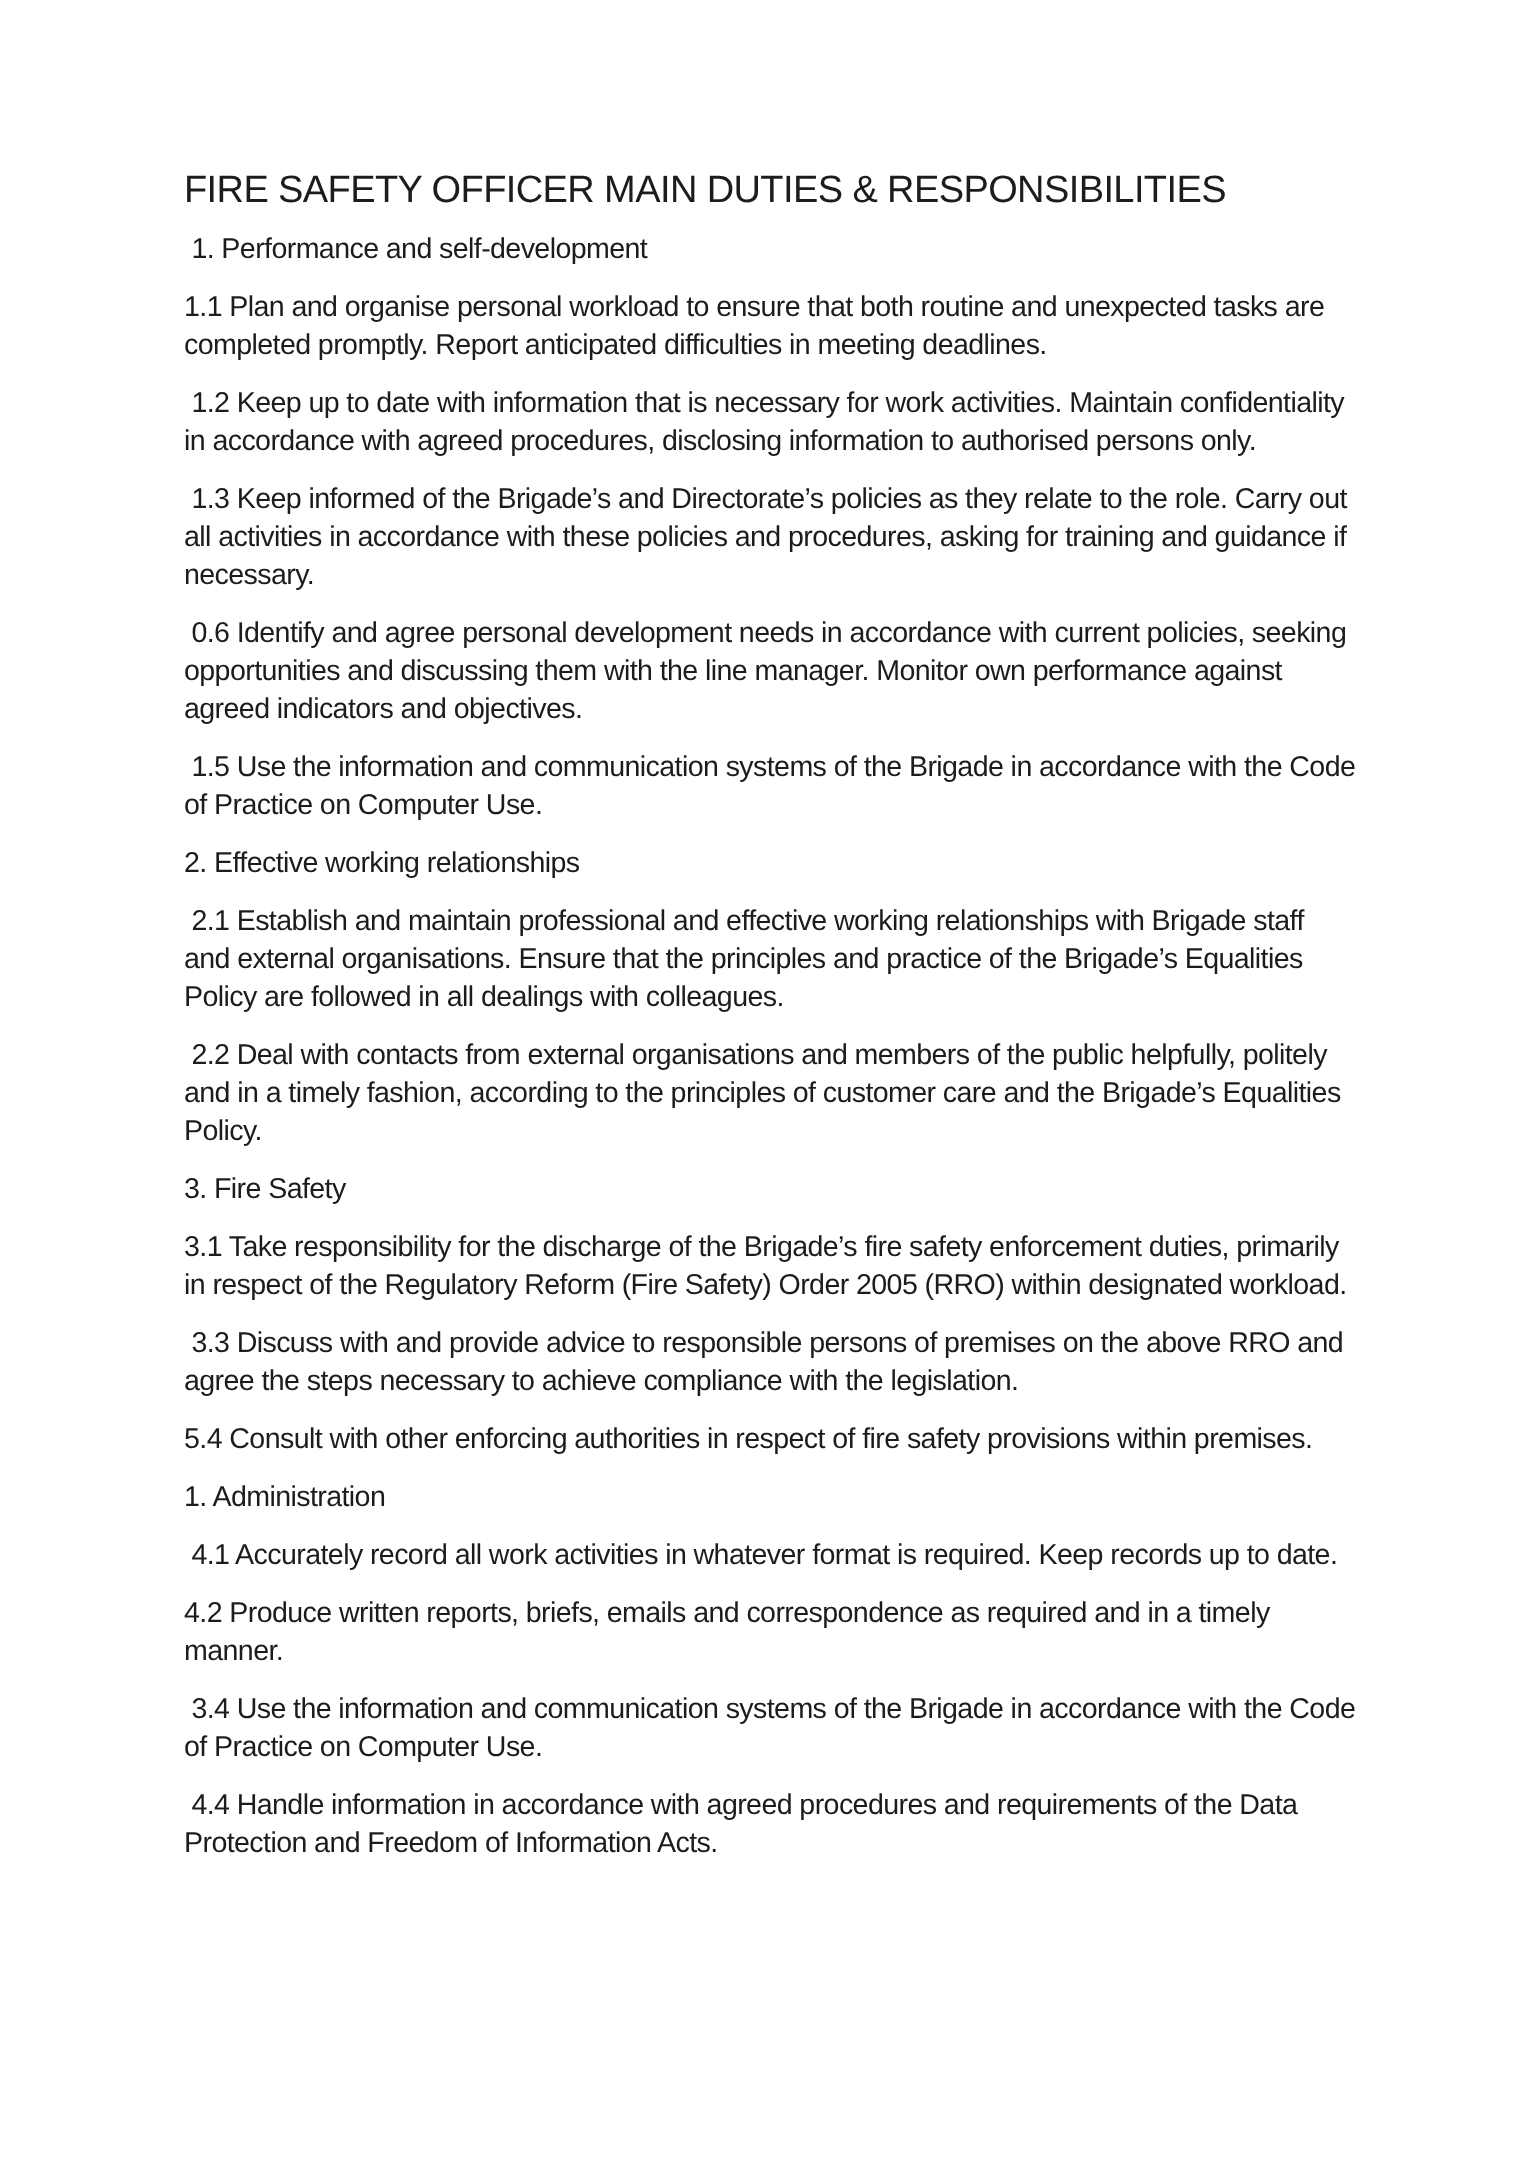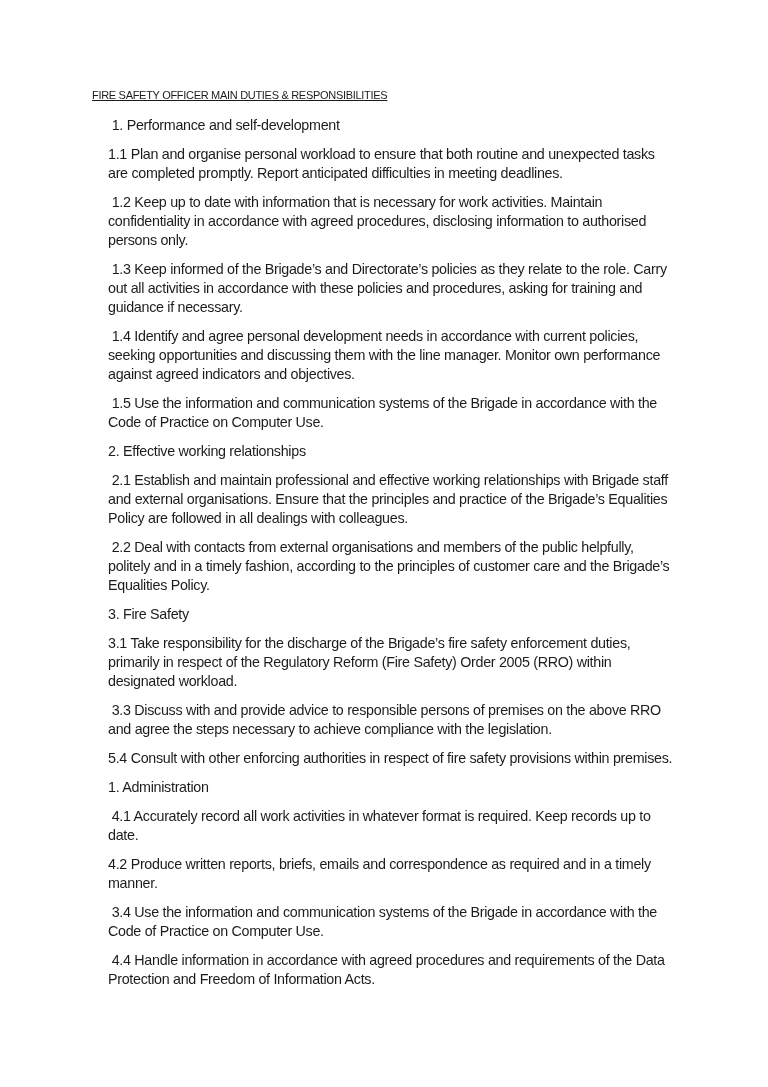--- a/index.html
+++ b/index.html
@@ -13,47 +13,46 @@
     height: 1087px;
     background: #ffffff;
     box-sizing: border-box;
     padding: 86px 90px 0 92px;
     overflow: hidden;
     font-family: "Liberation Sans", sans-serif;
     color: #1c1c1c;
   }
   .doc-title {
     margin: 0 0 11px 0;
-    font-size: 11px;
+    font-size: 19px;
     font-weight: 400;
     line-height: 19px;
     letter-spacing: -0.3px;
     white-space: pre-wrap;
-    text-decoration: underline;
   }
   .para {
-    margin: 0 0 10px 16px;
+    margin: 0 0 10px 0;
     font-size: 14.3px;
     font-weight: 400;
     line-height: 19px;
     letter-spacing: -0.3px;
     white-space: pre-wrap;
   }
 </style>
 </head>
 <body>
 
 <div class="page">
   <p class="doc-title">FIRE SAFETY OFFICER MAIN DUTIES &amp; RESPONSIBILITIES</p>
   <div>
       <p class="para"> 1. Performance and self-development</p>
       <p class="para">1.1 Plan and organise personal workload to ensure that both routine and unexpected tasks are completed promptly. Report anticipated difficulties in meeting deadlines.</p>
       <p class="para"> 1.2 Keep up to date with information that is necessary for work activities. Maintain confidentiality in accordance with agreed procedures, disclosing information to authorised persons only.</p>
       <p class="para"> 1.3 Keep informed of the Brigade’s and Directorate’s policies as they relate to the role. Carry out all activities in accordance with these policies and procedures, asking for training and guidance if necessary.</p>
-      <p class="para"> 1.4 Identify and agree personal development needs in accordance with current policies, seeking opportunities and discussing them with the line manager. Monitor own performance against agreed indicators and objectives.</p>
+      <p class="para"> 0.6 Identify and agree personal development needs in accordance with current policies, seeking opportunities and discussing them with the line manager. Monitor own performance against agreed indicators and objectives.</p>
       <p class="para"> 1.5 Use the information and communication systems of the Brigade in accordance with the Code of Practice on Computer Use.</p>
       <p class="para">2. Effective working relationships</p>
       <p class="para"> 2.1 Establish and maintain professional and effective working relationships with Brigade staff and external organisations. Ensure that the principles and practice of the Brigade’s Equalities Policy are followed in all dealings with colleagues.</p>
       <p class="para"> 2.2 Deal with contacts from external organisations and members of the public helpfully, politely and in a timely fashion, according to the principles of customer care and the Brigade’s Equalities Policy.</p>
       <p class="para">3. Fire Safety</p>
       <p class="para">3.1 Take responsibility for the discharge of the Brigade’s fire safety enforcement duties, primarily in respect of the Regulatory Reform (Fire Safety) Order 2005 (RRO) within designated workload.</p>
       <p class="para"> 3.3 Discuss with and provide advice to responsible persons of premises on the above RRO and agree the steps necessary to achieve compliance with the legislation.</p>
       <p class="para">5.4 Consult with other enforcing authorities in respect of fire safety provisions within premises.</p>
       <p class="para">1. Administration</p>
       <p class="para"> 4.1 Accurately record all work activities in whatever format is required. Keep records up to date.</p>

